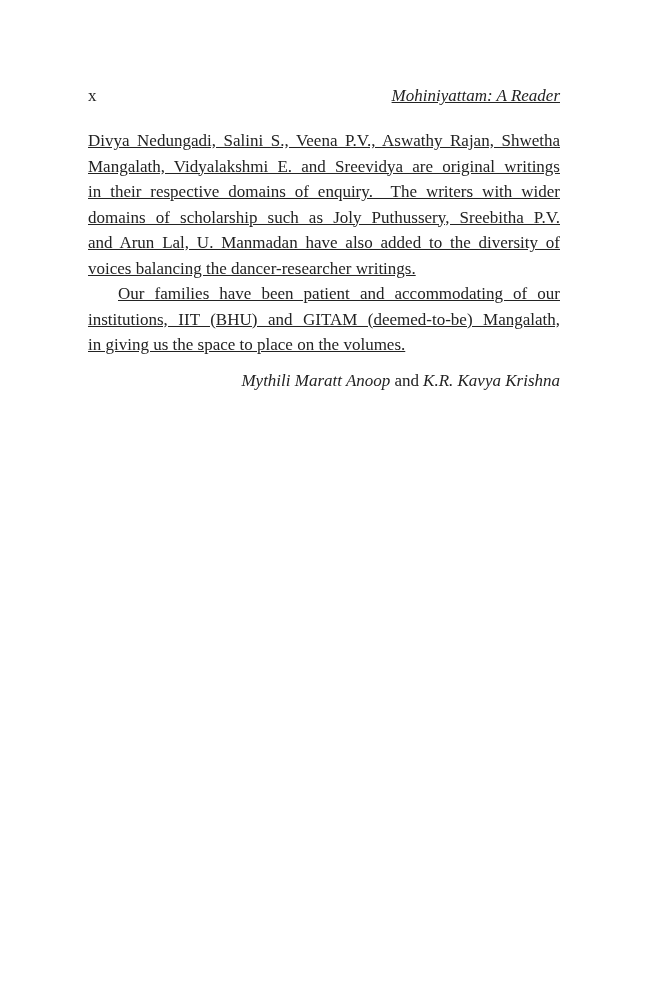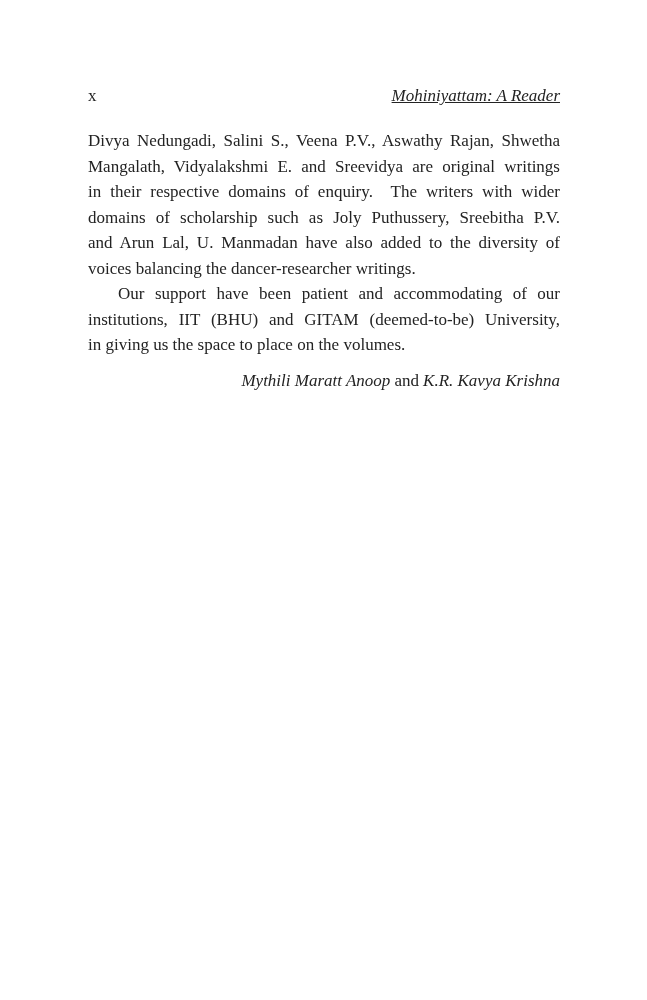--- a/index.html
+++ b/index.html
@@ -37,20 +37,21 @@
   .body-text {
     position: absolute;
     top: 128px;
     left: 88px;
     width: 472px;
     font-size: 17px;
     line-height: 25.5px;
   }
   .paragraph {
     margin: 0;
+    text-decoration: underline;
   }
   .line {
     text-align: justify;
     text-align-last: justify;
     white-space: pre-wrap;
     height: 25.5px;
     overflow: hidden;
   }
   .line.last {
     text-align-last: left;
@@ -86,22 +87,22 @@
 
     <div class="paragraph">
         <div class="line">Divya Nedungadi, Salini S., Veena P.V., Aswathy Rajan, Shwetha</div>
         <div class="line">Mangalath, Vidyalakshmi E. and Sreevidya are original writings</div>
         <div class="line">in their respective domains of enquiry.  The writers with wider</div>
         <div class="line">domains of scholarship such as Joly Puthussery, Sreebitha P.V.</div>
         <div class="line">and Arun Lal, U. Manmadan have also added to the diversity of</div>
         <div class="line last">voices balancing the dancer-researcher writings.</div>
       </div>
       <div class="paragraph">
-        <div class="line first-indent">Our support have been patient and accommodating of our</div>
-        <div class="line">institutions, IIT (BHU) and GITAM (deemed-to-be) University,</div>
+        <div class="line first-indent">Our families have been patient and accommodating of our</div>
+        <div class="line">institutions, IIT (BHU) and GITAM (deemed-to-be) Mangalath,</div>
         <div class="line last">in giving us the space to place on the volumes.</div>
       </div>
       <div class="signature">
       <span class="author">Mythili Maratt Anoop</span><span class="connector">and</span><span class="author">K.R. Kavya Krishna</span>
     </div>
   </div>
 
 </div>
 
 </body></html>

